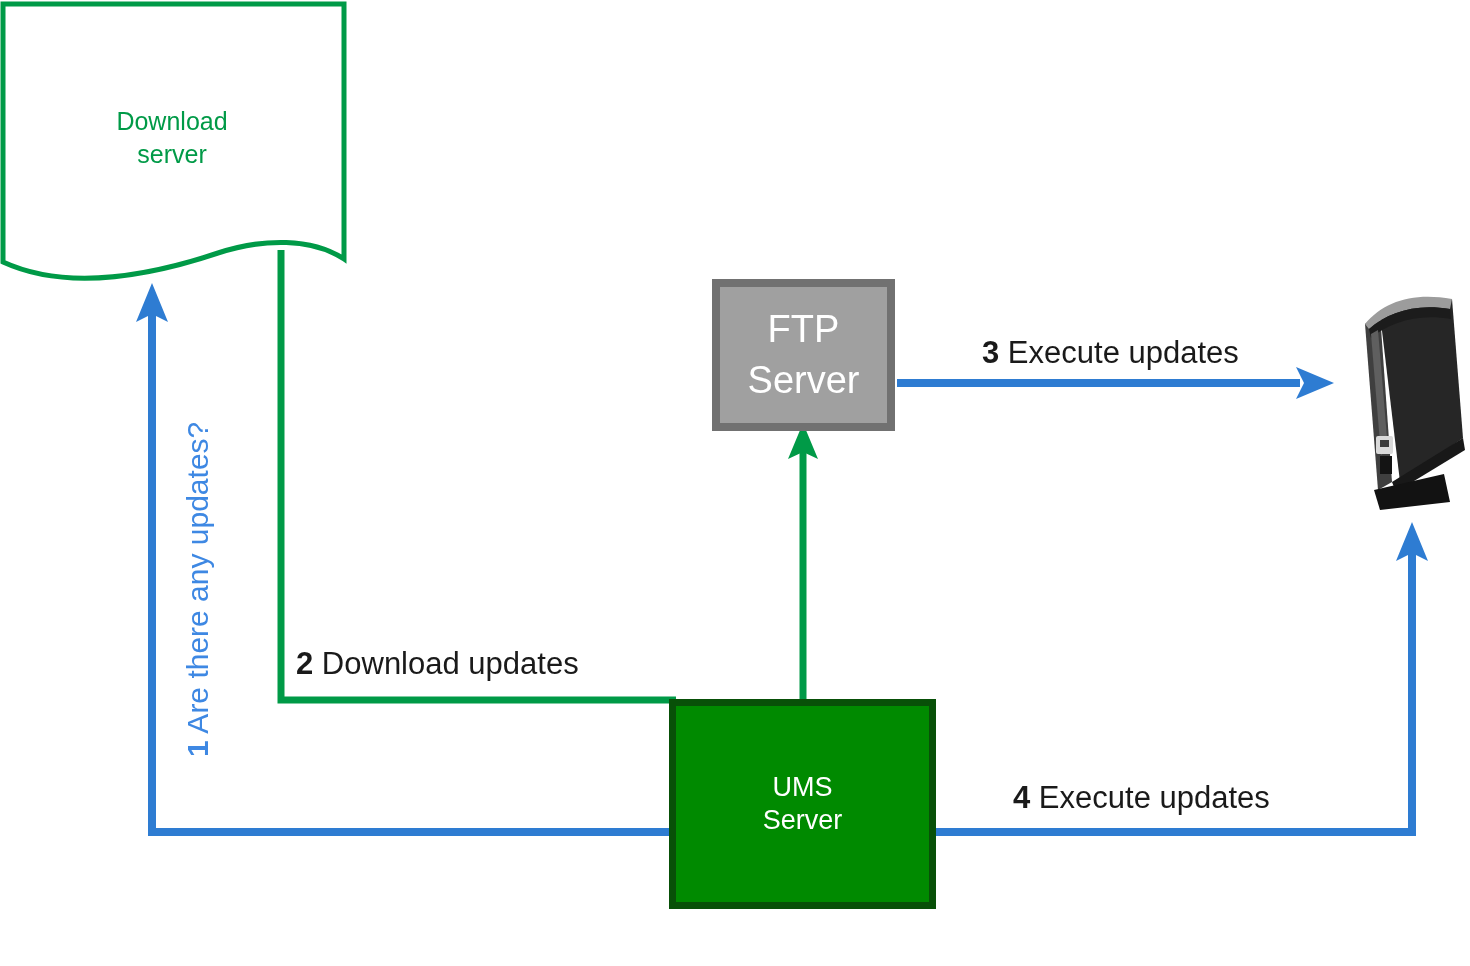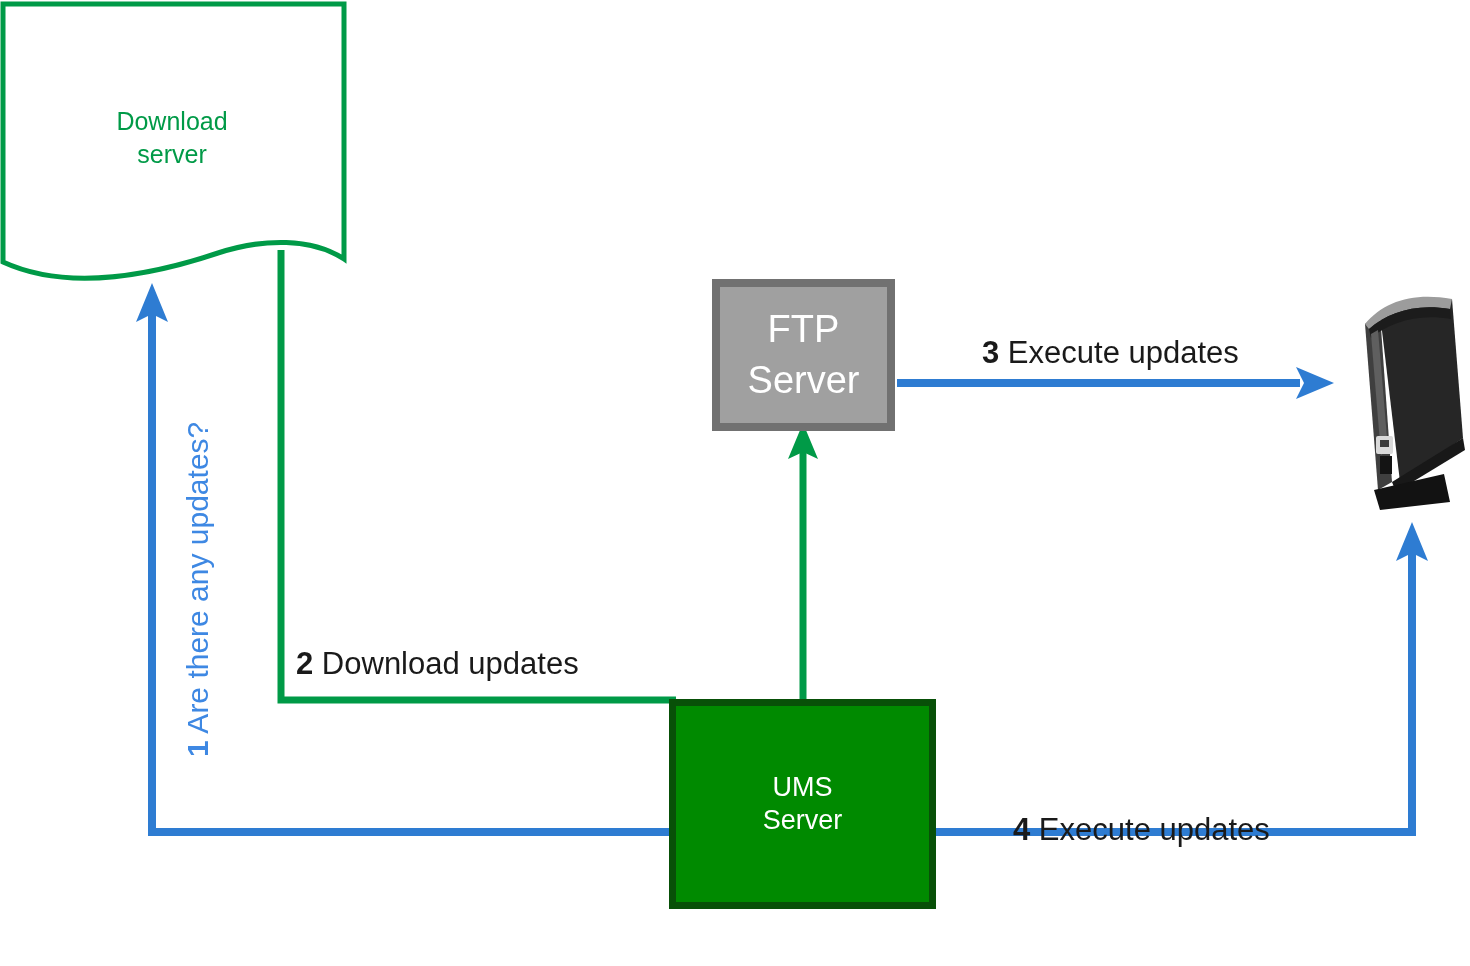--- a/index.html
+++ b/index.html
@@ -58,21 +58,21 @@
   .step-label b{font-weight:bold;}
   .step1-label{
     position:absolute;left:181px;top:385px;width:372px;height:36px;
     transform-origin:0 0;
     transform:rotate(-90deg) translateX(-372px);
     color:var(--blue-text);font-size:30px;white-space:nowrap;
   }
   .step1-label b{font-weight:bold;}
   .step2-label{left:296px;top:632px;margin-top:14px;}
   .step3-label{left:982px;top:335px;}
-  .step4-label{left:1013px;top:812px;}
+  .step4-label{left:1013px;top:780px;}
 </style>
 </head>
 <body>
 
 <div class="canvas">
 
   <svg class="layer-svg" width="1470" height="966" viewBox="0 0 1470 966">
 
     <polyline class="green-connector" points="281,250 281,700 676,700"></polyline>
 

